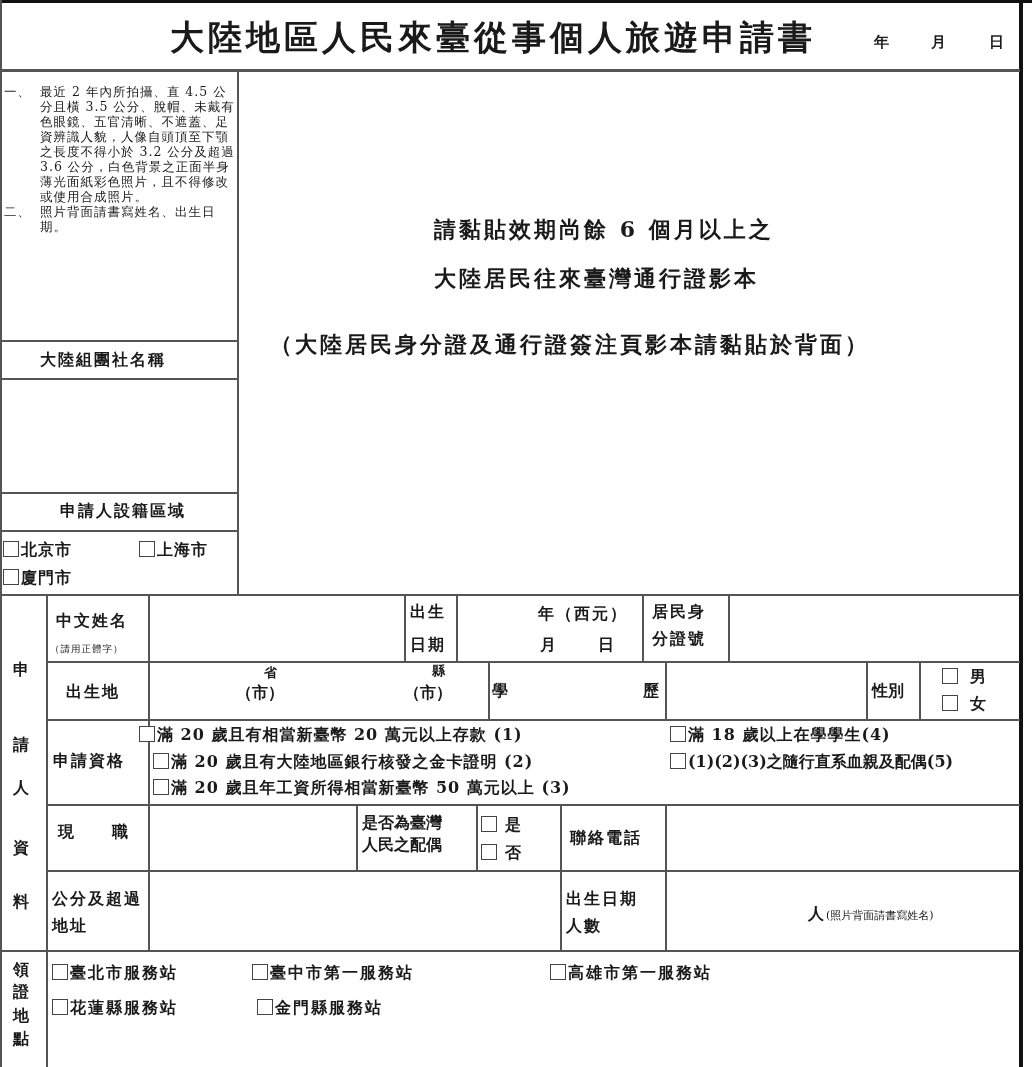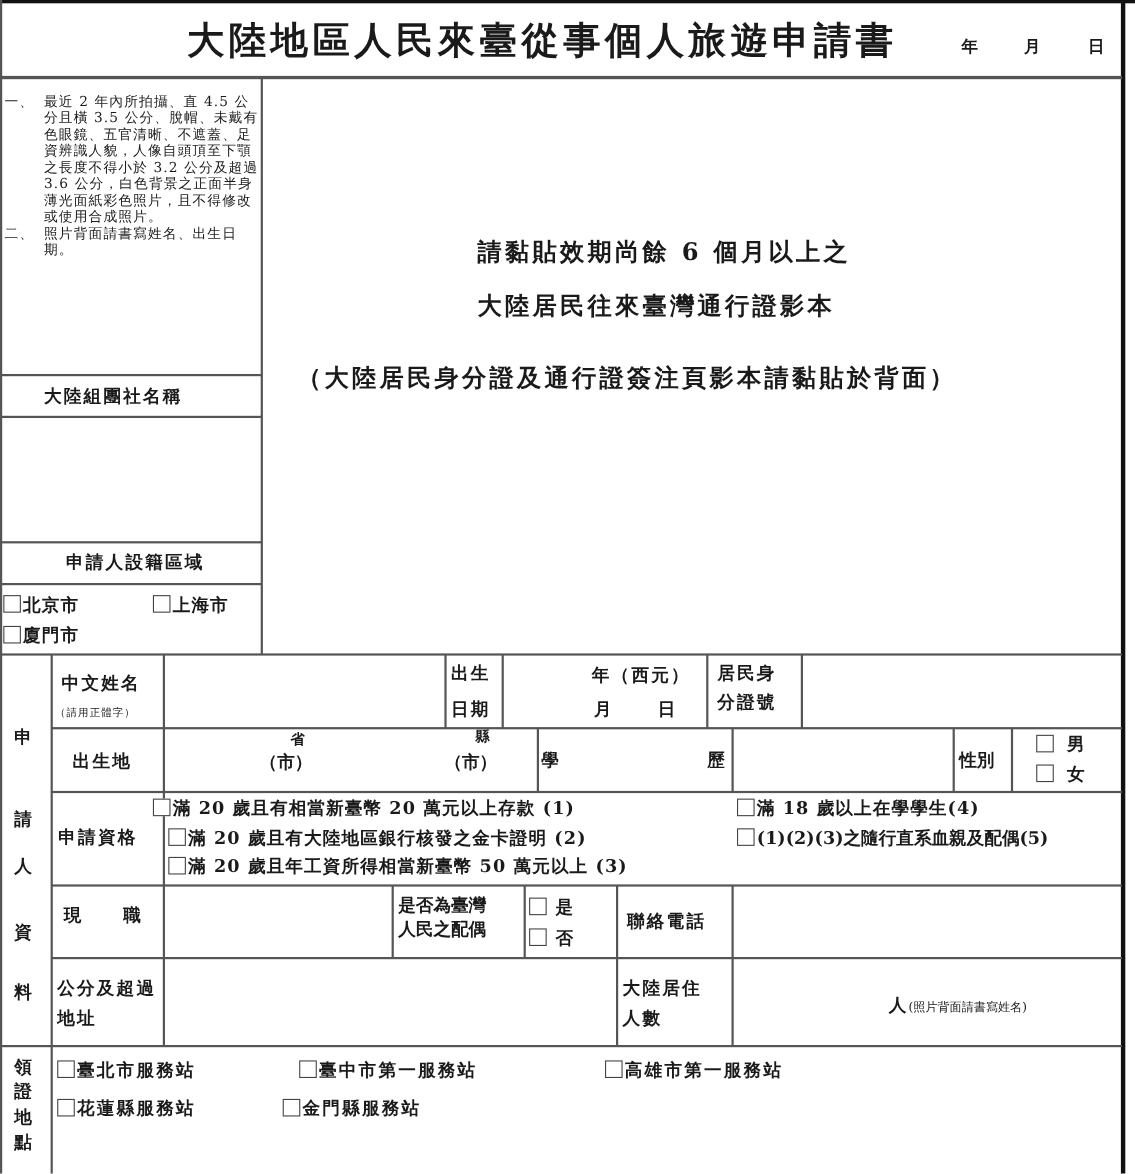--- a/index.html
+++ b/index.html
@@ -163,36 +163,36 @@
   <span class="cb" style="margin-right:8px;"></span><span>否</span>
 </div>
 
 <div class="t lbl" style="left:570px;top:830px;">聯絡電話</div>
 <div class="abs" style="left:668px;top:807px;width:350px;height:62px;"></div>
 
 <div class="t lbl" style="left:52px;top:891px;">公分及超過</div>
 <div class="t lbl" style="left:52px;top:918px;">地址</div>
 <div class="abs" style="left:151px;top:873px;width:408px;height:76px;"></div>
 
-<div class="t lbl" style="left:566px;top:891px;">大陸居住</div>
+<div class="t lbl" style="left:566px;top:891px;">出生日期</div>
 <div class="t lbl" style="left:566px;top:918px;">人數</div>
 <div class="abs" style="left:668px;top:873px;width:140px;height:76px;"></div>
 <div class="t" style="left:808px;top:906px;">
   <span class="lbl">人</span><span class="sm" style="font-size:11px;letter-spacing:0;">(照片背面請書寫姓名)</span>
 </div>
 
 <div class="t lbl" style="left:13px;top:962px;">領</div>
 <div class="t lbl" style="left:13px;top:984px;">證</div>
 <div class="t lbl" style="left:13px;top:1008px;">地</div>
 <div class="t lbl" style="left:13px;top:1031px;">點</div>
 
 <div class="t opt" style="left:52px;top:964px;letter-spacing:2px;">
   <span class="cb"></span><span>臺北市服務站</span>
 </div>
-<div class="t opt" style="left:272px;top:964px;letter-spacing:2px;">
+<div class="t opt" style="left:252px;top:964px;letter-spacing:2px;">
   <span class="cb"></span><span>臺中市第一服務站</span>
 </div>
 <div class="t opt" style="left:550px;top:964px;letter-spacing:2px;">
   <span class="cb"></span><span>高雄市第一服務站</span>
 </div>
 <div class="t opt" style="left:52px;top:999px;letter-spacing:2px;">
   <span class="cb"></span><span>花蓮縣服務站</span>
 </div>
 <div class="t opt" style="left:257px;top:999px;letter-spacing:2px;">
   <span class="cb"></span><span>金門縣服務站</span>

